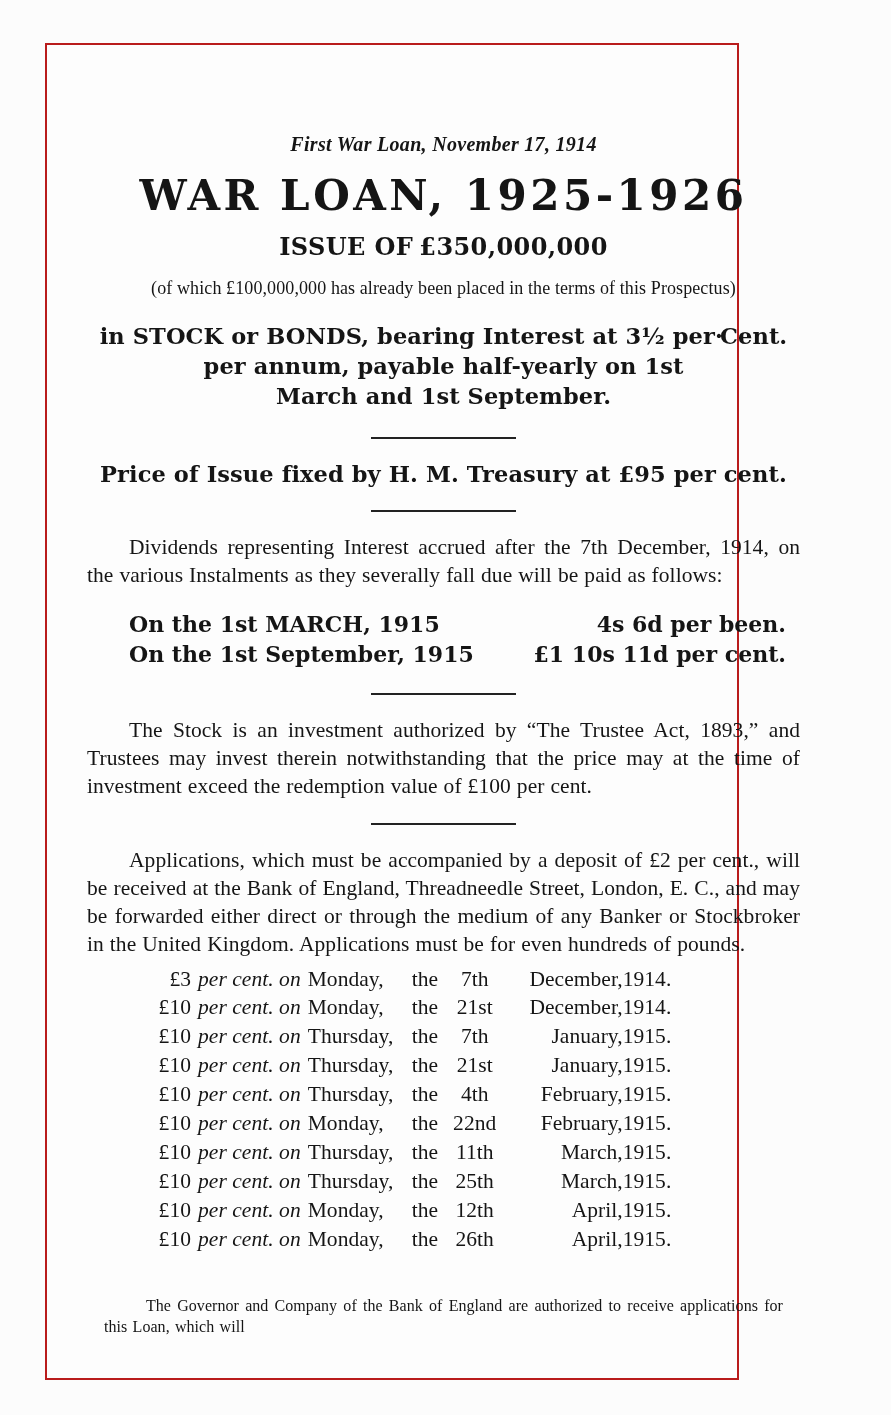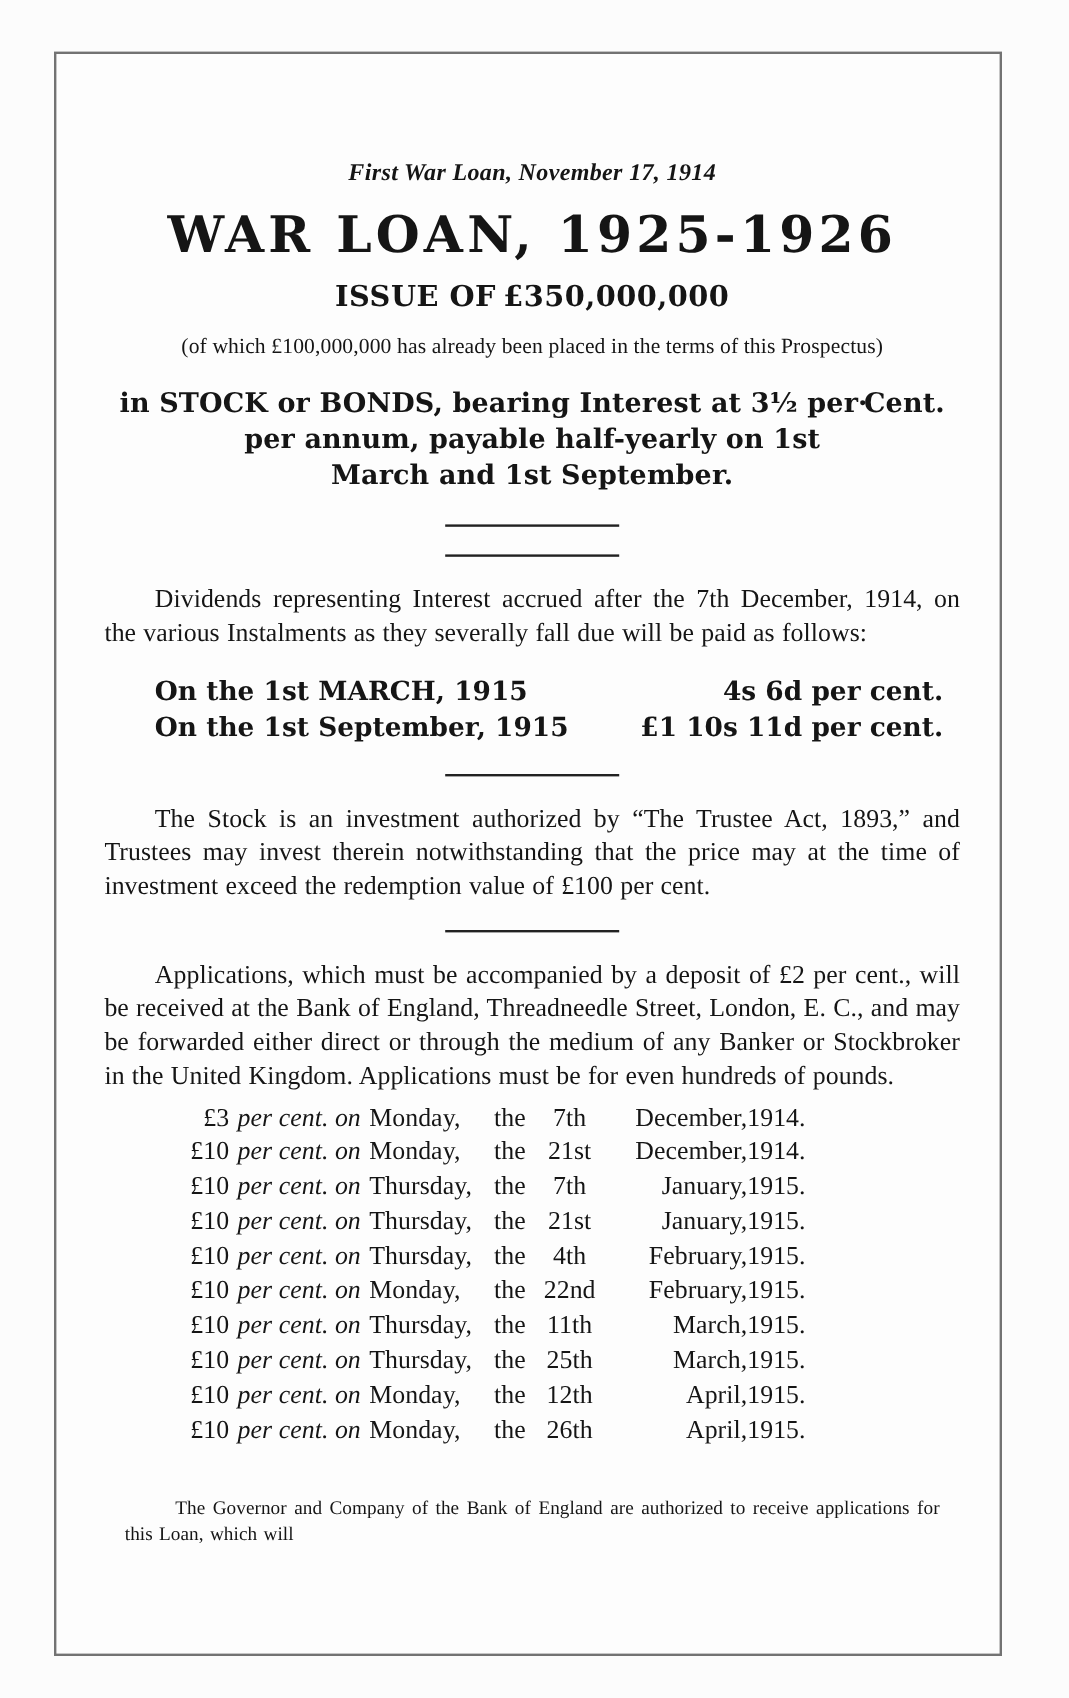--- a/index.html
+++ b/index.html
@@ -21,23 +21,23 @@
     position: absolute;
     left: 0; top: 0;
     width: 891px;
     height: 1415px;
     background: #fcfcfc;
   }
   .frame {
     position: absolute;
     left: 45px;
     top: 43px;
-    width: 790px;
+    width: 694px;
     height: 1337px;
-    border: 2px solid #737373;
+    border: 2px solid #b91c1c;
     box-sizing: border-box;
     background: #fdfdfd;
   }
 
   
   .content {
     position: absolute;
     left: 40px;
     top: 0;
     width: 713px;
@@ -244,29 +244,30 @@
       <div class="stock-block">
         <div>
           <span>in STOCK or BONDS, bearing Interest at 3½ per</span><span class="dotsep">·</span><span>Cent.</span>
         </div>
         <div>per annum, payable half-yearly on 1st</div>
         <div>March and 1st September.</div>
       </div>
 
       <hr class="rule rule-1">
 
+      <p class="price-line">Price of Issue fixed by H. M. Treasury at £95 per cent.</p>
 
       <hr class="rule rule-2">
 
       <p class="body-para">Dividends representing Interest accrued after the 7th December, 1914, on the various Instalments as they severally fall due will be paid as follows:</p>
 
       <div class="dividend-table">
         <div class="dividend-row">
           <span class="dv-label">On the 1st MARCH, 1915</span>
-          <span class="dv-amount">4s 6d per cent.</span>
+          <span class="dv-amount">4s 6d per been.</span>
         </div>
         <div class="dividend-row">
           <span class="dv-label">On the 1st September, 1915</span>
           <span class="dv-amount">£1 10s 11d per cent.</span>
         </div>
       </div>
 
       <hr class="rule rule-3">
 
       <p class="body-para">The Stock is an investment authorized by “The Trustee Act, 1893,” and Trustees may invest therein notwithstanding that the price may at the time of investment exceed the redemption value of £100 per cent.</p>

